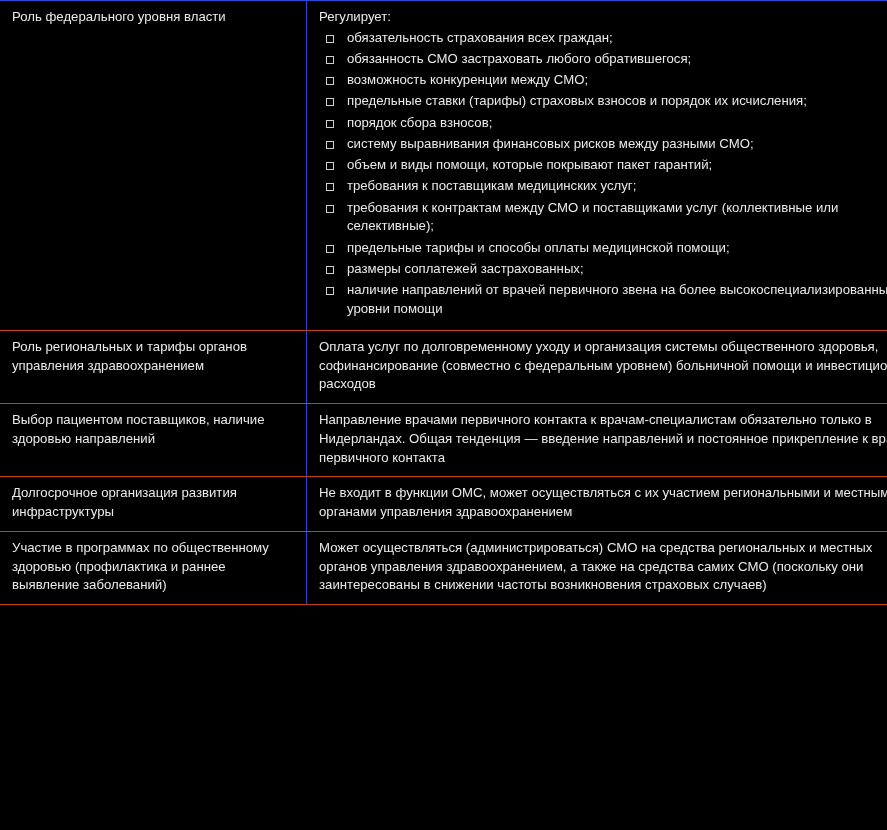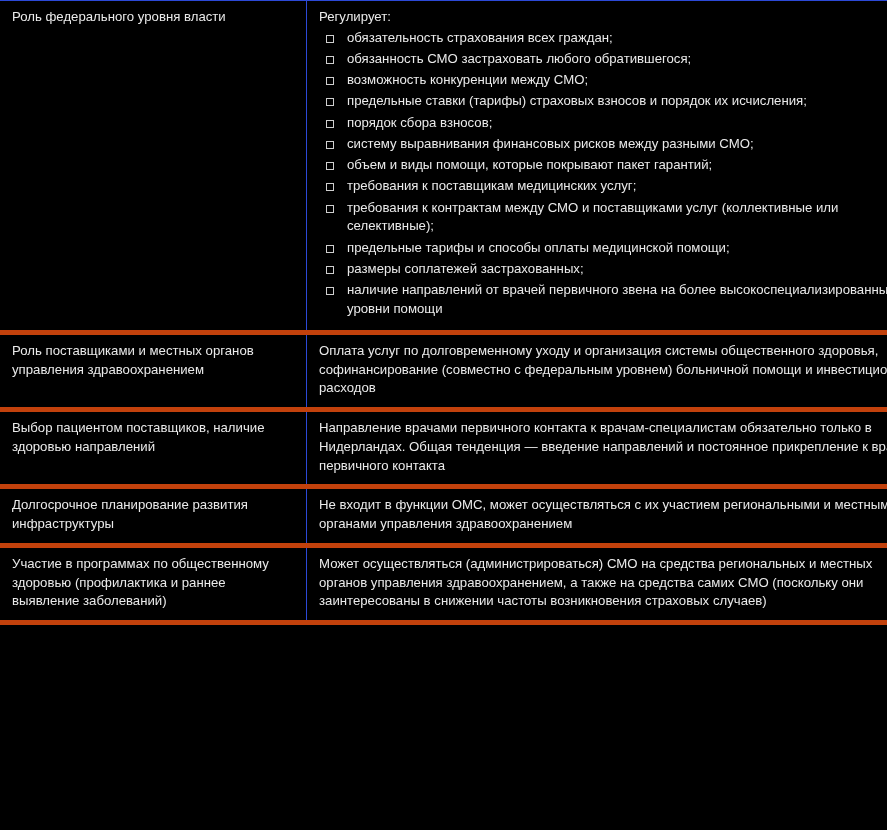--- a/index.html
+++ b/index.html
@@ -24,21 +24,21 @@
   table.matrix {
     width: 887px;
     border-collapse: collapse;
     table-layout: fixed;
     border-top: 1px solid #2c49d6;
     border-bottom: 1px solid #2c49d6;
   }
   table.matrix td {
     vertical-align: top;
     border-top: 1px solid #2c49d6;
-    border-bottom: 5px solid #c2410c;
+    border-bottom: 1px solid #c2410c;
     padding: 7px 10px 9px 12px;
     font-size: 13.2px;
     line-height: 1.42;
     color: #eaeaea;
   }
   td.col-left {
     width: 284px;
     border-right: 1px solid #2c49d6;
     padding-right: 8px;
   }
@@ -99,39 +99,39 @@
             <li>требования к контрактам между СМО и поставщиками услуг (коллективные или селективные);</li>
             <li>предельные тарифы и способы оплаты медицинской помощи;</li>
             <li>размеры соплатежей застрахованных;</li>
             <li>наличие направлений от врачей первичного звена на более высокоспециализированные уровни помощи</li>
           </ul>
         </td>
       </tr>
 
       <tr>
         <td class="col-left">
-          <span>Роль поставщиками и местных органов управления здравоохранением</span>
+          <span>Роль региональных и тарифы органов управления здравоохранением</span>
         </td>
         <td class="col-right">
           <p class="para">Оплата услуг по долговременному уходу и организация системы общественного здоровья, софинансирование (совместно с федеральным уровнем) больничной помощи и инвестиционных расходов</p>
         </td>
       </tr>
 
       <tr>
         <td class="col-left">
           <span>Выбор пациентом поставщиков, наличие здоровью направлений</span>
         </td>
         <td class="col-right">
           <p class="para">Направление врачами первичного контакта к врачам-специалистам обязательно только в Нидерландах. Общая тенденция — введение направлений и постоянное прикрепление к врачам первичного контакта</p>
         </td>
       </tr>
 
       <tr>
         <td class="col-left">
-          <span>Долгосрочное планирование развития инфраструктуры</span>
+          <span>Долгосрочное организация развития инфраструктуры</span>
         </td>
         <td class="col-right">
           <p class="para">Не входит в функции ОМС, может осуществляться с их участием региональными и местными органами управления здравоохранением</p>
         </td>
       </tr>
 
       <tr>
         <td class="col-left">
           <span>Участие в программах по общественному здоровью (профилактика и раннее выявление заболеваний)</span>
         </td>

